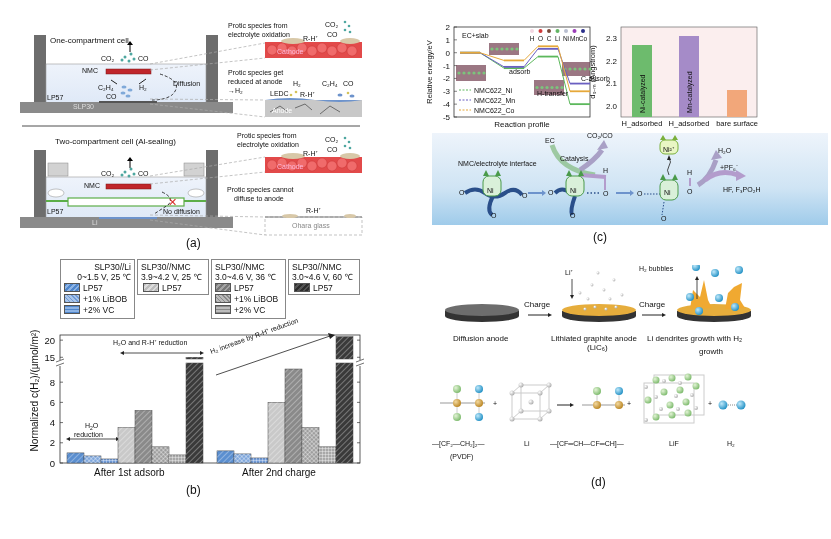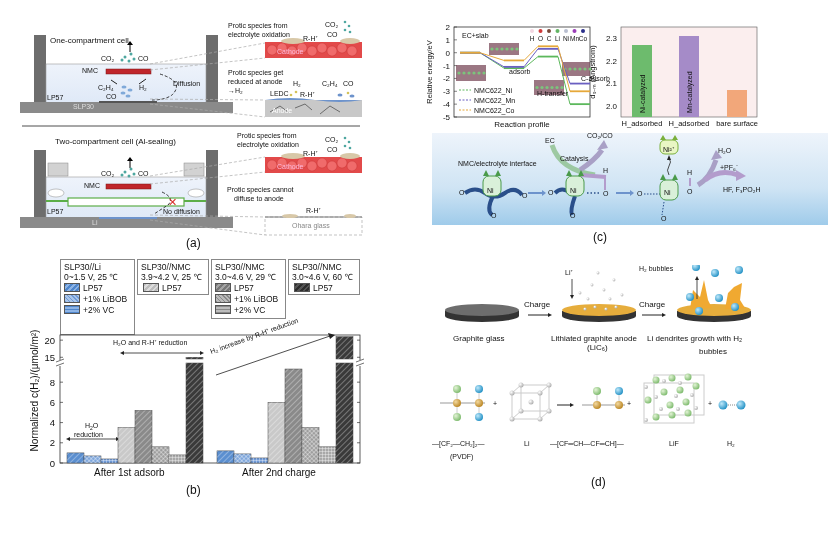--- a/index.html
+++ b/index.html
@@ -190,21 +190,21 @@
   <div class="t fs7" style="left:227px;top:186px;">Protic species cannot</div>
   <div class="t fs7" style="left:234px;top:195px;">diffuse to anode</div>
   <div class="t fs7" style="left:306px;top:206px;">R-H⁺</div>
   <div class="t fs7" style="left:292px;top:222px;color:#888;">Ohara glass</div>
 
   <div class="t fs12" style="left:186px;top:236px;">(a)</div>
 </div>
 
 <div class="abs" style="left:0;top:255px;width:420px;height:285px;">
 
-  <div class="leg-box" style="left:60px;top:4px;width:75px;height:76px;">
+  <div class="leg-box" style="left:60px;top:4px;width:75px;height:60px;text-align:right;">
     <div>SLP30//Li</div>
     <div>0~1.5 V, 25 ℃</div>
     <div class="leg-row">
         <span class="sw" style="background:repeating-linear-gradient(135deg,#4f86cc 0 2px,#8db4e6 2px 4px);"></span>
         <span>LP57</span>
       </div>
     <div class="leg-row">
         <span class="sw" style="background:repeating-linear-gradient(45deg,#6f9ad8 0 1px,#aac6ea 1px 3px),#8db4e6;"></span>
         <span>+1% LiBOB</span>
       </div>
@@ -216,21 +216,21 @@
   <div class="leg-box" style="left:137px;top:4px;width:72px;height:36px;">
     <div>SLP30//NMC</div>
     <div>3.9~4.2 V, 25 ℃</div>
     <div class="leg-row" style="padding-left:2px;">
         <span class="sw" style="background:repeating-linear-gradient(135deg,#bdbdbd 0 2px,#dcdcdc 2px 4px);"></span>
         <span>LP57</span>
       </div>
   </div>
   <div class="leg-box" style="left:211px;top:4px;width:75px;height:60px;">
     <div>SLP30//NMC</div>
-    <div>3.0~4.6 V, 29 ℃</div>
+    <div>3.0~4.6 V, 36 ℃</div>
     <div class="leg-row">
         <span class="sw" style="background:repeating-linear-gradient(135deg,#777 0 2px,#a3a3a3 2px 4px);"></span>
         <span>LP57</span>
       </div>
     <div class="leg-row">
         <span class="sw" style="background:repeating-linear-gradient(45deg,#8a8a8a 0 1px,#bbb 1px 3px),#aaa;"></span>
         <span>+1% LiBOB</span>
       </div>
     <div class="leg-row">
         <span class="sw" style="background:repeating-linear-gradient(0deg,#8a8a8a 0 1px,#bdbdbd 1px 3px);"></span>
@@ -669,25 +669,25 @@
     <g>
       <line x1="304" y1="140" x2="321" y2="140" stroke="#888" stroke-dasharray="1,1"></line>
       <circle cx="303" cy="140" r="4.5" fill="url(#ball-blue)"></circle>
         <circle cx="321" cy="140" r="4.5" fill="url(#ball-blue)"></circle>
     </g>
   </svg>
   <div class="t fs8" style="left:104px;top:35px;">Charge</div>
   <div class="t fs8" style="left:219px;top:35px;">Charge</div>
   <div class="t fs7" style="left:145px;top:3px;">Li⁺</div>
   <div class="t fs7" style="left:219px;top:0px;">H₂ bubbles</div>
-  <div class="t fs8" style="left:33px;top:69px;">Graphite glass</div>
+  <div class="t fs8" style="left:33px;top:69px;">Diffusion anode</div>
   <div class="t fs8" style="left:131px;top:69px;">Lithiated graphite anode</div>
   <div class="t fs8" style="left:167px;top:78px;">(LiC₆)</div>
   <div class="t fs8" style="left:227px;top:69px;">Li dendrites growth with H₂</div>
-  <div class="t fs8" style="left:279px;top:82px;">bubbles</div>
+  <div class="t fs8" style="left:279px;top:82px;">growth</div>
   <div class="t fs7" style="left:73px;top:135px;">+</div>
   <div class="t fs7" style="left:207px;top:135px;">+</div>
   <div class="t fs7" style="left:288px;top:135px;">+</div>
   <div class="t fs7" style="left:12px;top:175px;">—[CF₂—CH₂]₂—</div>
   <div class="t fs7" style="left:30px;top:188px;">(PVDF)</div>
   <div class="t fs7" style="left:104px;top:175px;">Li</div>
   <div class="t fs7" style="left:130px;top:175px;">—[CF═CH—CF═CH]—</div>
   <div class="t fs7" style="left:249px;top:175px;">LiF</div>
   <div class="t fs7" style="left:307px;top:175px;">H₂</div>
   <div class="t fs12" style="left:171px;top:210px;">(d)</div>

